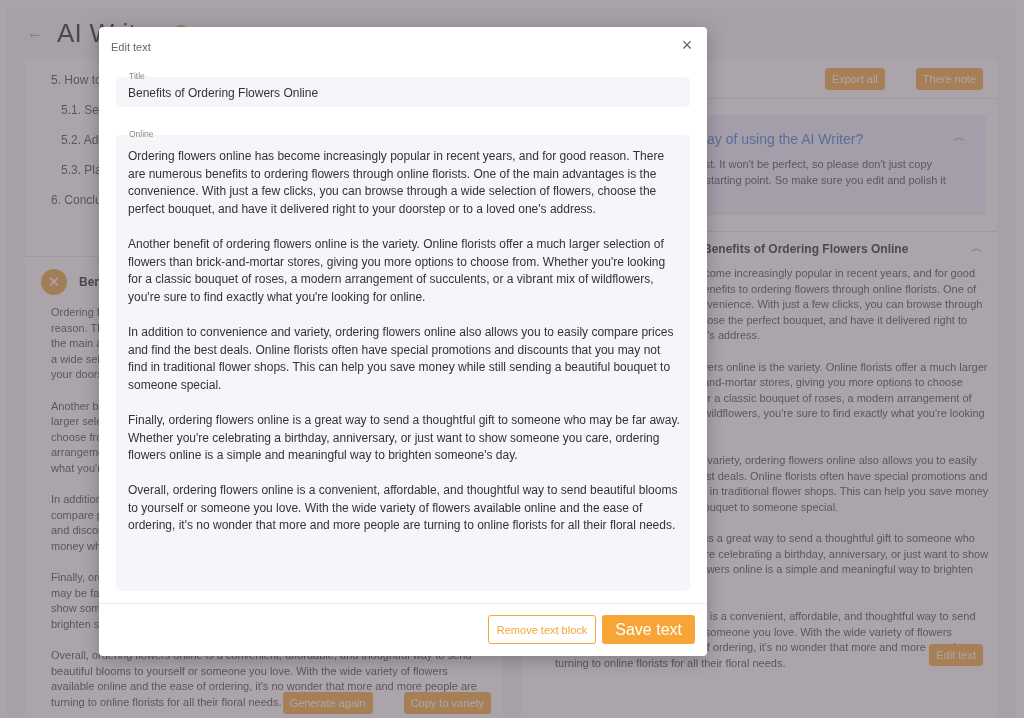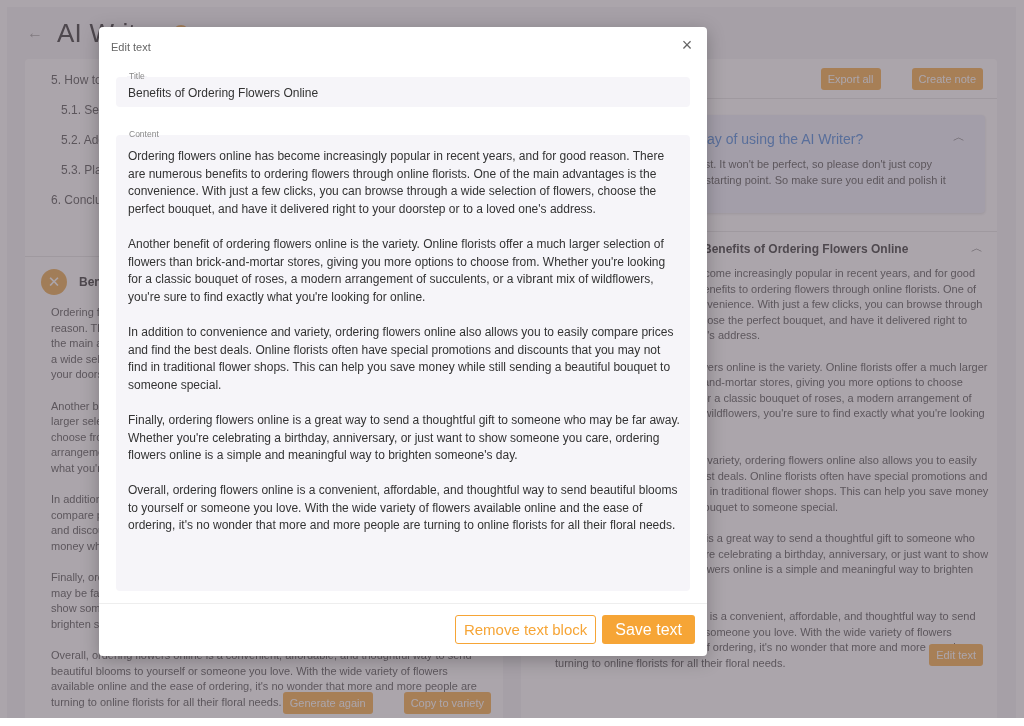--- a/index.html
+++ b/index.html
@@ -52,21 +52,21 @@
     .field { position: absolute; left: 17px; width: 574px; background: #f6f5f9; border-radius: 4px; }
     .field-title { top: 50px; height: 30px; }
     .field-content { top: 108px; height: 456px; }
     .field-label { position: absolute; left: 11px; top: -6px; font-size: 8.5px; color: #888; background: linear-gradient(#fff 55%, #f6f5f9 55%); padding: 0 2px; }
     .field-value { position: absolute; left: 12px; top: 9px; font-size: 12px; color: #333; }
     .content-text { position: absolute; left: 12px; top: 13px; width: 552px; font-size: 12px; line-height: 17.6px; color: #333; }
     .content-text p { margin-bottom: 17.6px; }
 
     .modal-footer-divider { position: absolute; left: 0; right: 0; top: 576px; border-top: 1px solid #eee; }
     .modal-actions { position: absolute; right: 12px; top: 588px; display: flex; gap: 6px; }
-    .btn-outline { background: #fff; color: #f6a536; border: 1px solid #f6a536; border-radius: 3px; font-size: 15px; height: 29px; padding: 0 8px; font-family: "Liberation Sans", sans-serif; }
+    .btn-outline { background: #fff; color: #f6a536; border: 1px solid #f6a536; border-radius: 3px; font-size: 11px; height: 29px; padding: 0 8px; font-family: "Liberation Sans", sans-serif; }
     .btn-save { background: #f6a536; color: #fff; border: none; border-radius: 3px; font-size: 16px; height: 29px; padding: 0 13px; font-family: "Liberation Sans", sans-serif; }
   </style>
 </head>
 <body>
 
 <div class="app">
   <div class="app-header">
     <span class="back-icon">←</span>
     <span class="app-title">AI Writer</span>
     <span class="info-icon">i</span>
@@ -94,21 +94,21 @@
     </div>
     <div class="left-actions">
       <button class="btn-orange">Generate again</button>
       <button class="btn-orange">Copy to variety</button>
     </div>
   </div>
 
   <div class="right-panel">
     <div class="right-toolbar">
       <button class="btn-orange">Export all</button>
-      <button class="btn-orange">Create note</button>
+      <button class="btn-orange">There note</button>
     </div>
     <div class="tip-card">
       <span class="tip-title">What's the best way of using the AI Writer?</span>
       <span class="tip-chevron">︿</span>
       <div class="tip-body">The AI Writer will draft a blog post. It won't be perfect, so please don't just copy and paste. It is however a great starting point. So make sure you edit and polish it before publishing.</div>
     </div>
     <div class="right-divider"></div>
     <span class="rblock-title">Benefits of Ordering Flowers Online</span>
     <span class="rblock-chevron">︿</span>
     <div class="rblock-text">
@@ -130,21 +130,21 @@
 <div class="modal">
   <span class="modal-title">Edit text</span>
   <span class="close-icon">×</span>
 
   <div class="field field-title">
     <span class="field-label">Title</span>
     <span class="field-value">Benefits of Ordering Flowers Online</span>
   </div>
 
   <div class="field field-content">
-    <span class="field-label">Content</span>
+    <span class="field-label">Online</span>
     <div class="content-text">
       <p>Ordering flowers online has become increasingly popular in recent years, and for good reason. There are numerous benefits to ordering flowers through online florists. One of the main advantages is the convenience. With just a few clicks, you can browse through a wide selection of flowers, choose the perfect bouquet, and have it delivered right to your doorstep or to a loved one's address.</p>
       <p>Another benefit of ordering flowers online is the variety. Online florists offer a much larger selection of flowers than brick-and-mortar stores, giving you more options to choose from. Whether you're looking for a classic bouquet of roses, a modern arrangement of succulents, or a vibrant mix of wildflowers, you're sure to find exactly what you're looking for online.</p>
       <p>In addition to convenience and variety, ordering flowers online also allows you to easily compare prices and find the best deals. Online florists often have special promotions and discounts that you may not find in traditional flower shops. This can help you save money while still sending a beautiful bouquet to someone special.</p>
       <p>Finally, ordering flowers online is a great way to send a thoughtful gift to someone who may be far away. Whether you're celebrating a birthday, anniversary, or just want to show someone you care, ordering flowers online is a simple and meaningful way to brighten someone's day.</p>
       <p>Overall, ordering flowers online is a convenient, affordable, and thoughtful way to send beautiful blooms to yourself or someone you love. With the wide variety of flowers available online and the ease of ordering, it's no wonder that more and more people are turning to online florists for all their floral needs.</p>
     </div>
   </div>
 
   <div class="modal-footer-divider"></div>

